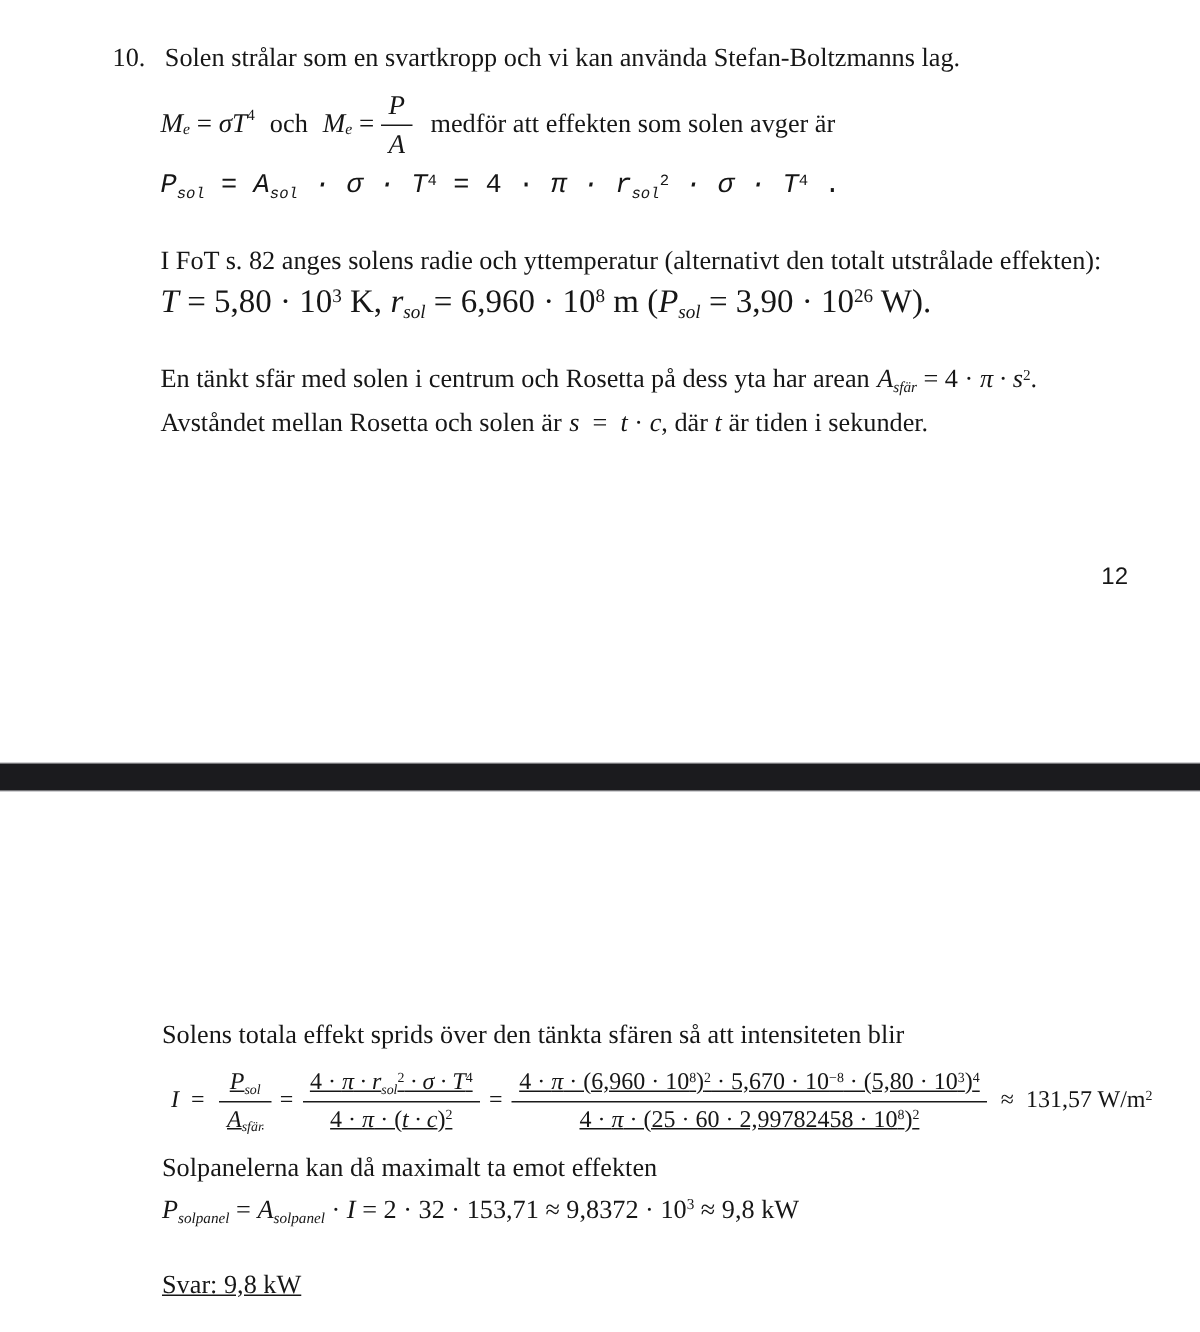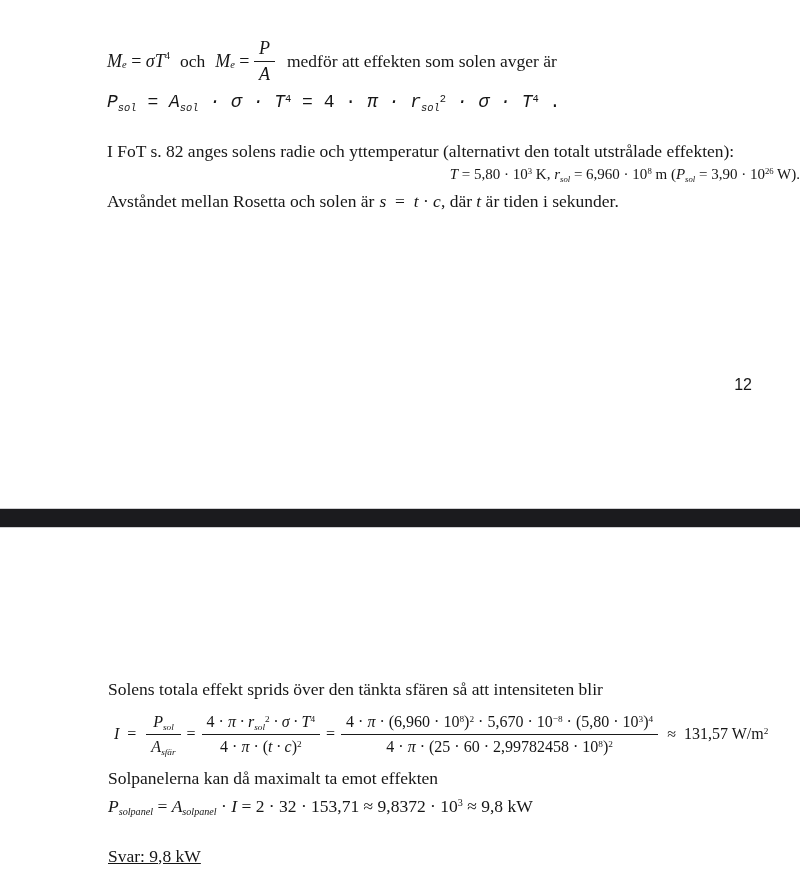--- a/index.html
+++ b/index.html
@@ -14,45 +14,49 @@
   .it { font-style:italic; }
   .sb { font-size:0.58em; font-style:italic; position:relative; top:0.38em; letter-spacing:0; }
   .sp { font-size:0.58em; position:relative; top:-0.5em; }
   .f-line { margin-left:107px; }
   .f1 { margin-top:9px; display:flex; align-items:center; font-size:18px; }
   .f1 .tail { font-size:17.5px; margin-left:12px; }
   .f1 .och { margin:0 10px; font-size:17.5px; }
   .f2 { margin-top:4px; font-size:18px; line-height:1.5;font-family:Liberation Mono, monospace; }
   .para { margin:0; margin-left:107px; line-height:1.3; }
   .p-ref { margin-top:24px; }
-  .f3 { margin-top:3px; font-size:15px;text-align:right; }
+  .f3 { margin-top:3px; font-size:22px; }
   .p-sphere { margin-top:27px; }
   .p-dist { margin-top:7px; }
   .inline-math { margin-left:5px; }
   .frac { display:inline-block; vertical-align:middle; text-align:center; }
   .fnum { display:block; border-bottom:1.4px solid #1a1a1a; padding:1px 5px 2px 5px; }
   .fden { display:block; padding:2px 5px 0 5px; }
   .page-number { position:absolute; top:376px; right:48px; font-size:16px; font-family:"Liberation Sans","DejaVu Sans",sans-serif; }
   .divider-bar { height:20px; background:#1b1b1e; border-top:1px solid #cfcfd2; border-bottom:1px solid #cfcfd2; box-sizing:border-box; }
   .page-bottom { box-sizing:border-box; height:300px; padding:150px 0 0 108px; font-size:17.5px; }
   .formula-big { display:flex; align-items:center; font-size:16px; margin-top:10px; margin-left:6px; line-height:1.25; }
-  .formula-big .frac { margin:0 2px; }
+  .formula-big .frac { margin:0 2px;text-decoration:underline; }
   .result { margin-left:7px; }
   .p-panel { margin-left:0; margin-top:10px; }
   .p-intensity { margin-left:0; }
   .f7 { margin-left:0; margin-top:6px; font-size:17.5px; }
   .answer { margin-left:0; margin-top:28px;text-decoration:underline; }
 </style>
 </head>
 <body>
 
 <div>
 
   <div class="page-top">
 
+    <div class="row-problem">
+      <span class="tk">10.</span>
+      <span class="tk">Solen strålar som en svartkropp och vi kan använda Stefan-Boltzmanns lag.</span>
+    </div>
 
     <div class="f-line f1">
       <span class="tk it">M</span>
         <span class="tk sb">e</span>
         <span class="tk"> = </span>
         <span class="tk it">σT</span>
         <span class="tk sp">4</span>
       <span class="tk och">och</span>
       <span class="tk it">M</span>
         <span class="tk sb">e</span>
@@ -67,20 +71,23 @@
     <div class="f-line f2">
       <span class="tk it">P</span><span class="tk sb">sol</span><span class="tk"> = </span><span class="tk it">A</span><span class="tk sb">sol</span><span class="tk it"> · σ · T</span><span class="tk sp">4</span><span class="tk"> = 4 · </span><span class="tk it">π</span><span class="tk it"> · r</span><span class="tk sb">sol</span><span class="tk sp">2</span><span class="tk it"> · σ · T</span><span class="tk sp">4</span><span class="tk"> .</span>
     </div>
 
     <p class="para p-ref">I FoT s. 82 anges solens radie och yttemperatur (alternativt den totalt utstrålade effekten):</p>
 
     <div class="f-line f3">
       <span class="tk it">T</span><span class="tk"> = 5,80 · 10</span><span class="tk sp">3</span><span class="tk"> K, </span><span class="tk it">r</span><span class="tk sb">sol</span><span class="tk"> = 6,960 · 10</span><span class="tk sp">8</span><span class="tk"> m (</span><span class="tk it">P</span><span class="tk sb">sol</span><span class="tk"> = 3,90 · 10</span><span class="tk sp">26</span><span class="tk"> W).</span>
     </div>
 
+    <p class="para p-sphere">
+      <span class="tk">En tänkt sfär med solen i centrum och Rosetta på dess yta har arean</span><span class="inline-math"><span class="tk it">A</span><span class="tk sb">sfär</span><span class="tk"> = 4 · </span><span class="tk it">π</span><span class="tk it"> · s</span><span class="tk sp">2</span><span class="tk">.</span></span>
+    </p>
 
     <p class="para p-dist">
       <span class="tk">Avståndet mellan Rosetta och solen är</span><span class="inline-math"><span class="tk it">s</span><span class="tk">  =  </span><span class="tk it">t</span><span class="tk"> · </span><span class="tk it">c</span></span><span class="tk">, där </span><span class="tk it">t</span><span class="tk"> är tiden i sekunder.</span>
     </p>
 
     <div class="page-number">12</div>
   </div>
 
   <div class="divider-bar"></div>
 

